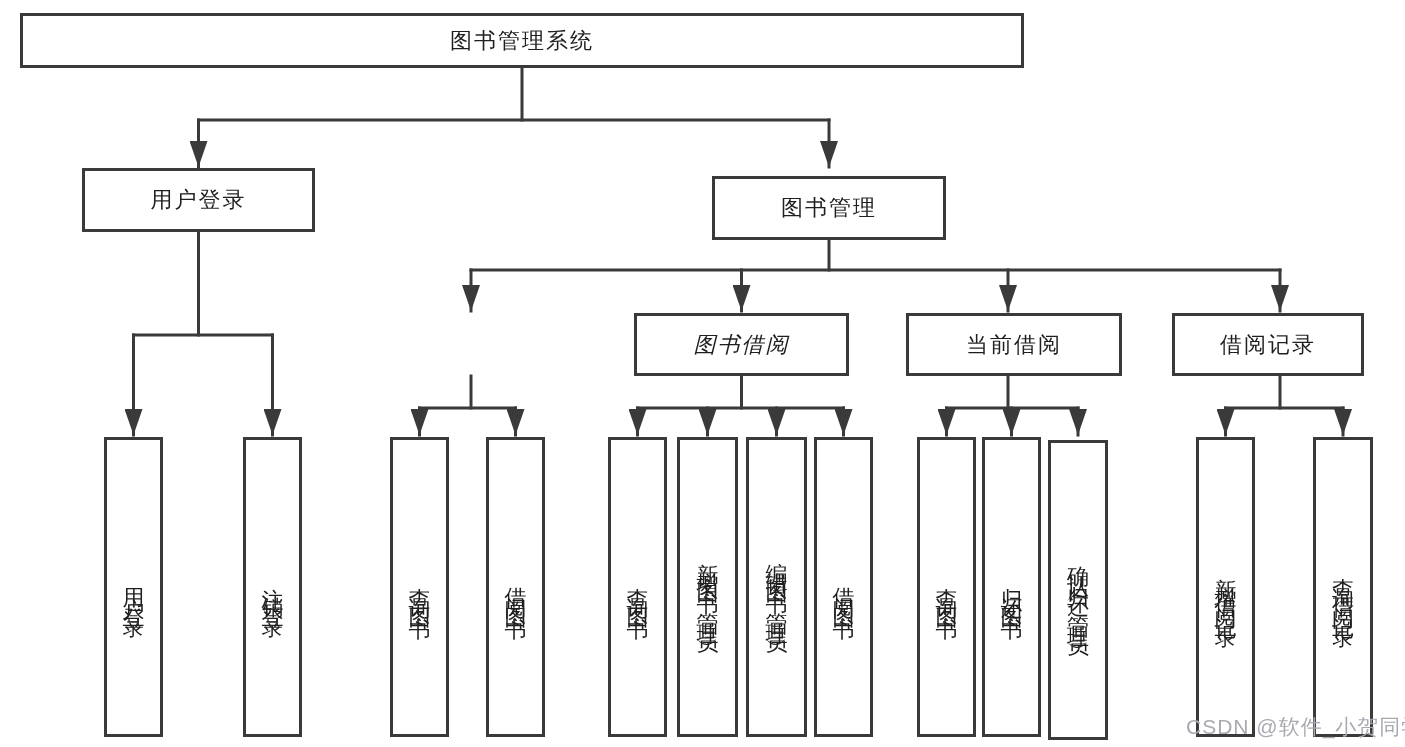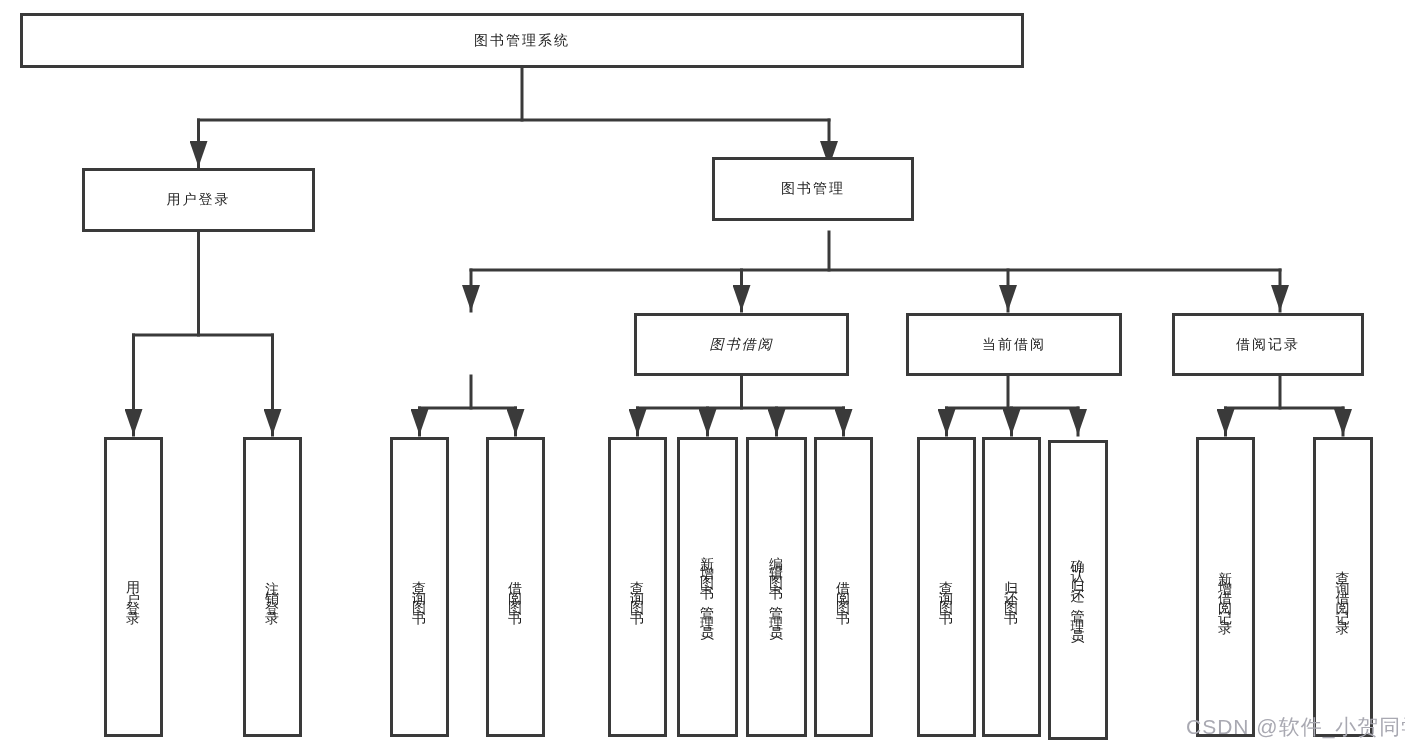--- a/index.html
+++ b/index.html
@@ -28,21 +28,21 @@
   }
   .wires .arrowhead { fill: #3a3a3a; stroke: none; }
   .box {
     position: absolute;
     box-sizing: border-box;
     border: 3px solid #3a3a3a;
     background: #ffffff;
     display: flex;
     align-items: center;
     justify-content: center;
-    font-size: 14px;
+    font-size: 22px;
     color: #1f1f1f;
     letter-spacing: 2px;
     text-align: center;
   }
   .v {
     writing-mode: vertical-rl;
     text-orientation: mixed;
     letter-spacing: 10px;
     line-height: 1;
     padding-top: 6px;
@@ -106,21 +106,21 @@
 
     <path d="M1280,376 V408"></path>
     <path d="M1225.5,408 H1343"></path>
     <path d="M1225.5,408 V435" marker-end="url(#arw)"></path>
     <path d="M1343,408 V435" marker-end="url(#arw)"></path>
   </svg>
 
   <div class="box" style="left:20px; top:13px; width:1004px; height:55px;">图书管理系统</div>
 
   <div class="box" style="left:82px; top:168px; width:233px; height:64px;">用户登录</div>
-  <div class="box" style="left:712px; top:157px; width:202px; height:64px;">图书管理</div>
+  <div class="box" style="left:712px; top:176px; width:234px; height:64px;">图书管理</div>
 
   <div class="box" style="left:634px; top:313px; width:215px; height:63px;font-style:italic;">图书借阅</div>
   <div class="box" style="left:900px; top:313px; width:216px; height:63px;margin-left:6px;">当前借阅</div>
   <div class="box" style="left:1172px; top:313px; width:192px; height:63px;">借阅记录</div>
 
   <div class="box v" style="left:104px; top:437px; width:59px; height:300px;">用户登录</div>
   <div class="box v" style="left:243px; top:437px; width:59px; height:300px;">注销登录</div>
 
   <div class="box v" style="left:390px; top:437px; width:59px; height:300px;">查询图书</div>
   <div class="box v" style="left:486px; top:437px; width:59px; height:300px;">借阅图书</div>

